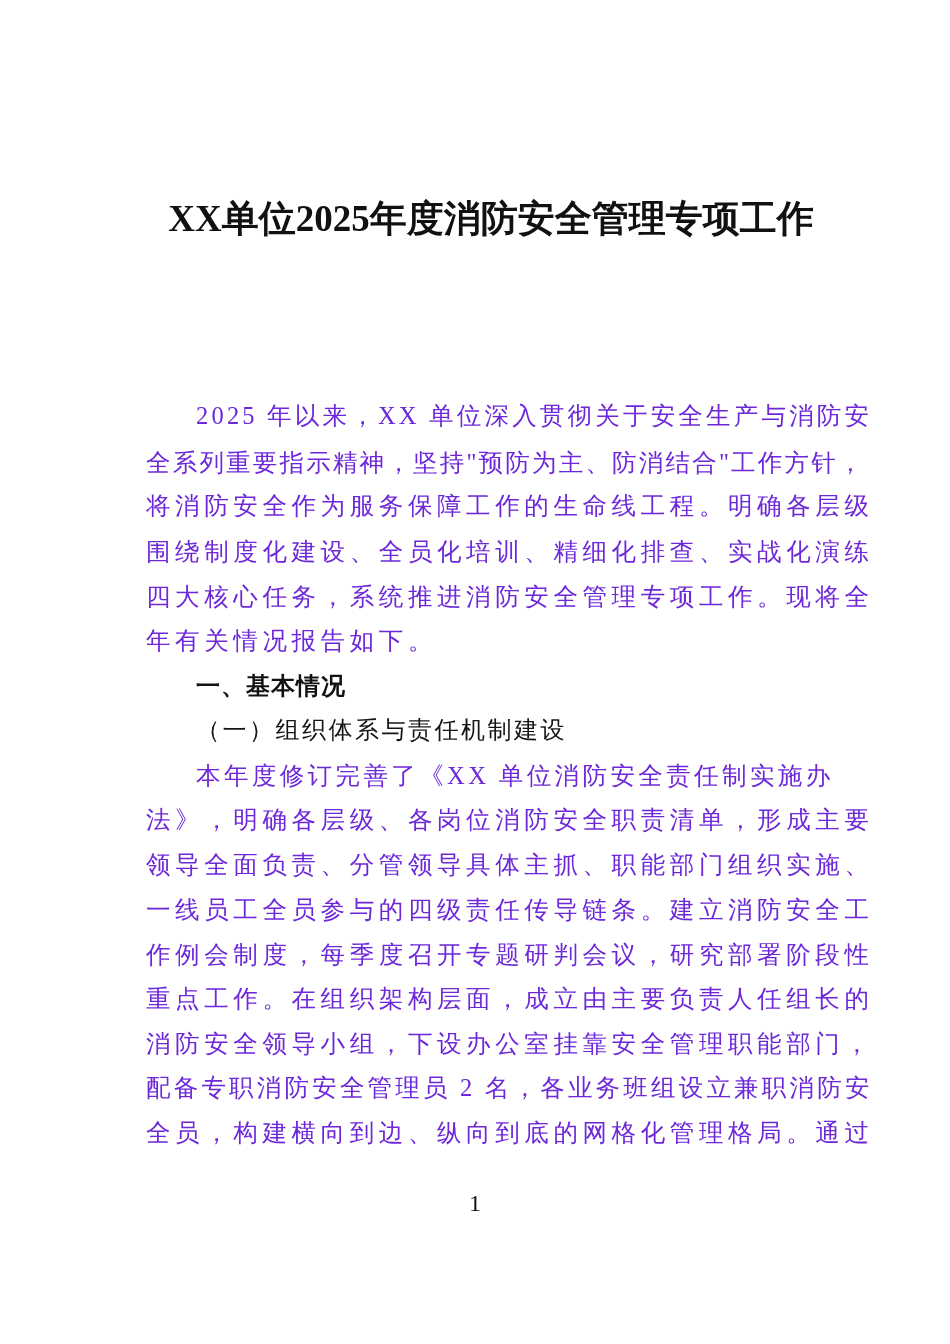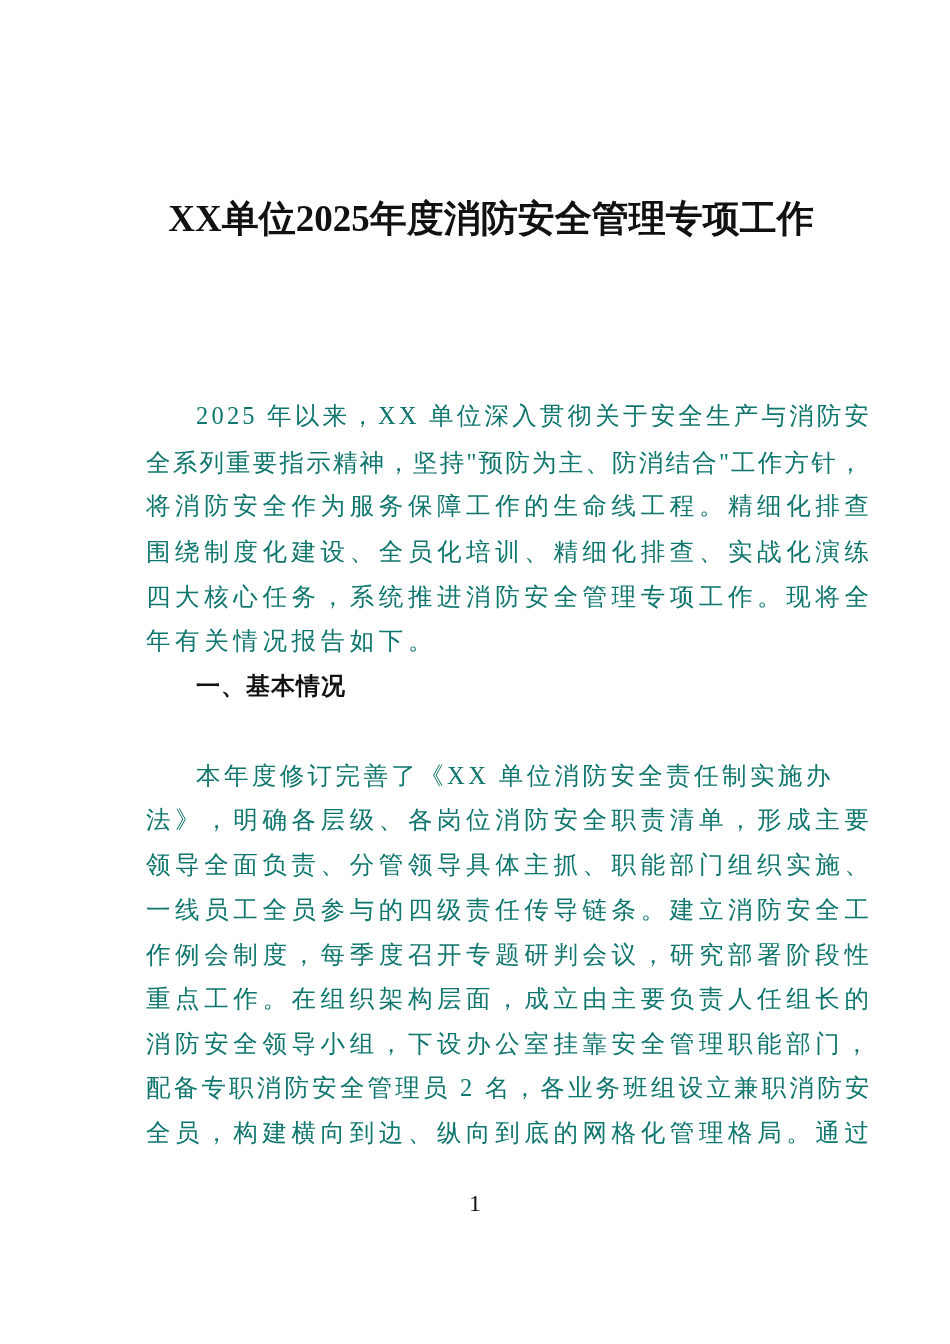--- a/index.html
+++ b/index.html
@@ -37,21 +37,21 @@
   }
   .line {
     position: absolute;
     left: 146px;
     width: 690px;
     font-family: "Liberation Serif", "DejaVu Sans", serif;
     font-size: 24.5px;
     line-height: 30px;
     letter-spacing: 4.6px;
     white-space: nowrap;
-    color: #0f766e;
+    color: #6d28d9;
   }
   .line.indent { left: 196px; }
   .heading1 {
     position: absolute;
     left: 196px;
     font-family: "DejaVu Sans", "Liberation Sans", sans-serif;
     font-weight: bold;
     font-size: 24px;
     line-height: 30px;
     letter-spacing: 1px;
@@ -83,27 +83,28 @@
 </head>
 <body>
 
 <div class="page">
 
   <div class="title-line" style="top:197px;">XX单位2025年度消防安全管理专项工作</div>
 
   <div>
     <div class="line indent" style="top:401px; letter-spacing:3.2px;">2025 年以来，XX 单位深入贯彻关于安全生产与消防安</div>
     <div class="line" style="top:448px; letter-spacing:2.2px;">全系列重要指示精神，坚持"预防为主、防消结合"工作方针，</div>
-    <div class="line" style="top:491px;">将消防安全作为服务保障工作的生命线工程。精细化排查</div>
+    <div class="line" style="top:491px;">将消防安全作为服务保障工作的生命线工程。明确各层级</div>
     <div class="line" style="top:537px;">围绕制度化建设、全员化培训、精细化排查、实战化演练</div>
     <div class="line" style="top:582px;">四大核心任务，系统推进消防安全管理专项工作。现将全</div>
     <div class="line" style="top:626px;">年有关情况报告如下。</div>
   </div>
 
   <div class="heading1" style="top:671px;">一、基本情况</div>
+  <div class="heading2" style="top:715px;">（一）组织体系与责任机制建设</div>
 
   <div>
     <div class="line indent" style="top:761px; letter-spacing:3.4px;">本年度修订完善了《XX 单位消防安全责任制实施办</div>
     <div class="line" style="top:805px;">法》，明确各层级、各岗位消防安全职责清单，形成主要</div>
     <div class="line" style="top:850px;">领导全面负责、分管领导具体主抓、职能部门组织实施、</div>
     <div class="line" style="top:895px;">一线员工全员参与的四级责任传导链条。建立消防安全工</div>
     <div class="line" style="top:940px;">作例会制度，每季度召开专题研判会议，研究部署阶段性</div>
     <div class="line" style="top:984px;">重点工作。在组织架构层面，成立由主要负责人任组长的</div>
     <div class="line" style="top:1029px;">消防安全领导小组，下设办公室挂靠安全管理职能部门，</div>
     <div class="line" style="top:1073px; letter-spacing:3.2px;">配备专职消防安全管理员 2 名，各业务班组设立兼职消防安</div>

